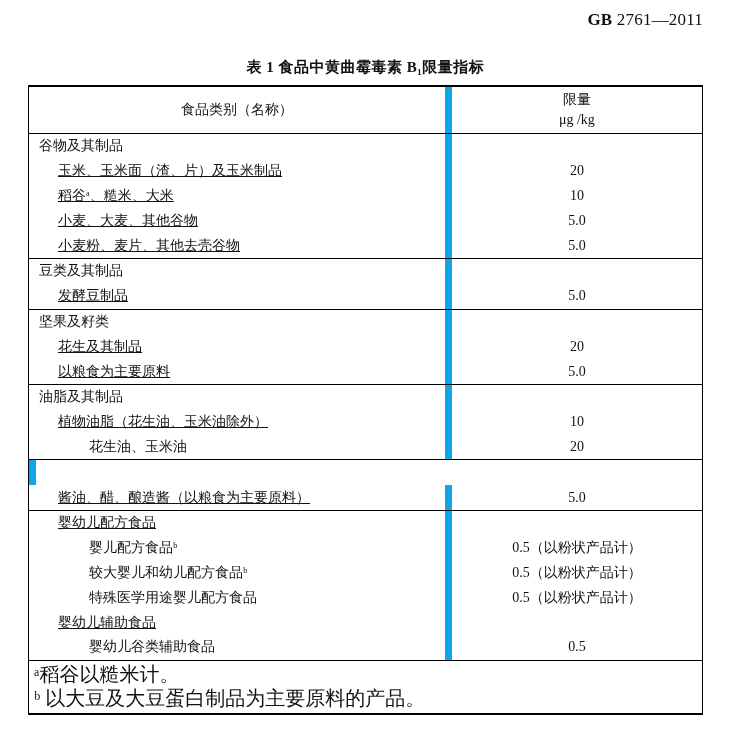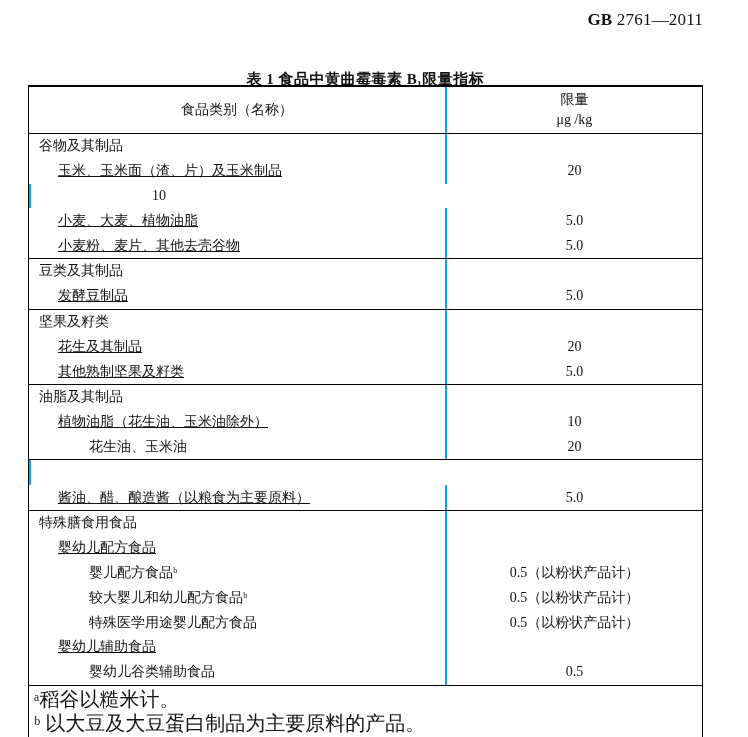--- a/index.html
+++ b/index.html
@@ -15,38 +15,37 @@
     position: absolute; top: 10px; right: 45px;
     font-size: 17px; letter-spacing: 0.2px;
     white-space: nowrap;
     text-align: right;
   }
   .doc-header .gb { font-weight: bold; }
   .table-title {
     position: absolute; top: 58px; left: 28px; width: 675px;
     text-align: center; font-weight: bold; font-size: 15px;
     letter-spacing: 0.5px;
-    margin-top: 12px;
   }
   .gtable {
     position: absolute; top: 85px; left: 28px; width: 675px;
     border-top: 2px solid #000;
     border-bottom: 2px solid #000;
     border-left: 1px solid #000;
     border-right: 1px solid #000;
   }
   .row { display: flex; align-items: stretch; height: 24.8px; }
   .thead.row { height: 46px; }
   .cell-name {
     width: 417px; font-size: 14px;
     display: flex; align-items: center;
     white-space: nowrap; overflow: hidden;
   }
   .cell-limit {
-    width: 258px; border-left: 2px solid #0ea5e9;
+    width: 258px; border-left: 7px solid #0ea5e9;
     font-size: 14px;
     display: flex; flex-direction: column;
     align-items: center; justify-content: center;
     text-align: center; line-height: 20px;
   }
   .thead .cell-name { justify-content: center; }
   .section { border-top: 1px solid #000; }
   .indent-0 { padding-left: 10px; }
   .indent-1 { padding-left: 29px; text-decoration: underline; }
   .indent-2 { padding-left: 60px; }
@@ -75,24 +74,25 @@
       <div class="section">
         <div class="row">
           <div class="cell-name indent-0">谷物及其制品</div>
           <div class="cell-limit"></div>
         </div>
         <div class="row">
           <div class="cell-name indent-1">玉米、玉米面（渣、片）及玉米制品</div>
           <div class="cell-limit">20</div>
         </div>
         <div class="row">
+          <div class="cell-name indent-1">稻谷ᵃ、糙米、大米</div>
           <div class="cell-limit">10</div>
         </div>
         <div class="row">
-          <div class="cell-name indent-1">小麦、大麦、植物油脂</div>
+          <div class="cell-name indent-1">小麦、大麦、其他谷物</div>
           <div class="cell-limit">5.0</div>
         </div>
         <div class="row">
           <div class="cell-name indent-1">小麦粉、麦片、其他去壳谷物</div>
           <div class="cell-limit">5.0</div>
         </div>
       </div>
       <div class="section">
         <div class="row">
           <div class="cell-name indent-0">豆类及其制品</div>
@@ -106,21 +106,21 @@
       <div class="section">
         <div class="row">
           <div class="cell-name indent-0">坚果及籽类</div>
           <div class="cell-limit"></div>
         </div>
         <div class="row">
           <div class="cell-name indent-1">花生及其制品</div>
           <div class="cell-limit">20</div>
         </div>
         <div class="row">
-          <div class="cell-name indent-1">其他熟制坚果及籽类</div>
+          <div class="cell-name indent-1">以粮食为主要原料</div>
           <div class="cell-limit">5.0</div>
         </div>
       </div>
       <div class="section">
         <div class="row">
           <div class="cell-name indent-0">油脂及其制品</div>
           <div class="cell-limit"></div>
         </div>
         <div class="row">
           <div class="cell-name indent-1">植物油脂（花生油、玉米油除外）</div>
@@ -134,24 +134,20 @@
       <div class="section">
         <div class="row">
           <div class="cell-limit"></div>
         </div>
         <div class="row">
           <div class="cell-name indent-1">酱油、醋、酿造酱（以粮食为主要原料）</div>
           <div class="cell-limit">5.0</div>
         </div>
       </div>
       <div class="section">
-        <div class="row">
-          <div class="cell-name indent-0">特殊膳食用食品</div>
-          <div class="cell-limit"></div>
-        </div>
         <div class="row">
           <div class="cell-name indent-1">婴幼儿配方食品</div>
           <div class="cell-limit"></div>
         </div>
         <div class="row">
           <div class="cell-name indent-2">婴儿配方食品ᵇ</div>
           <div class="cell-limit">0.5（以粉状产品计）</div>
         </div>
         <div class="row">
           <div class="cell-name indent-2">较大婴儿和幼儿配方食品ᵇ</div>

